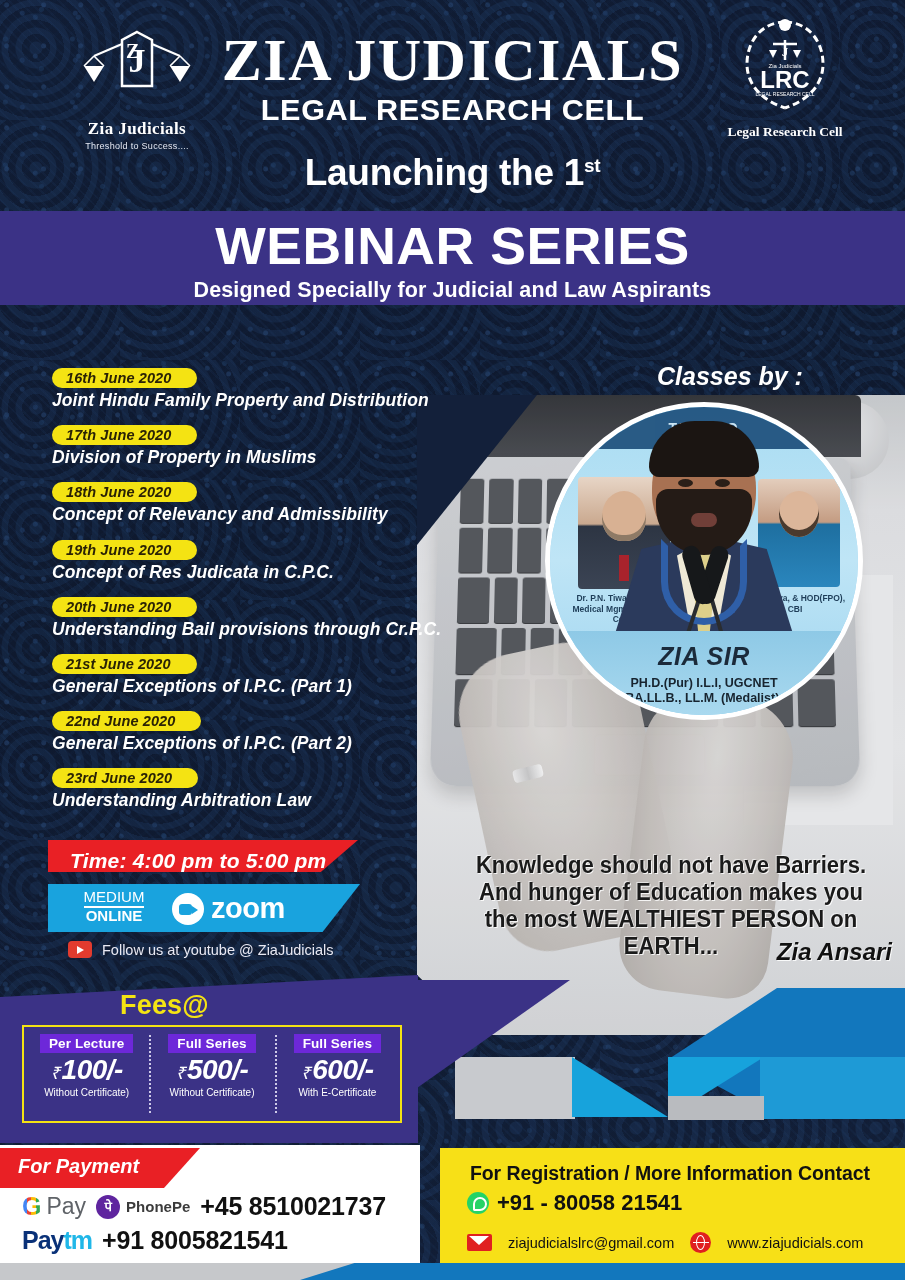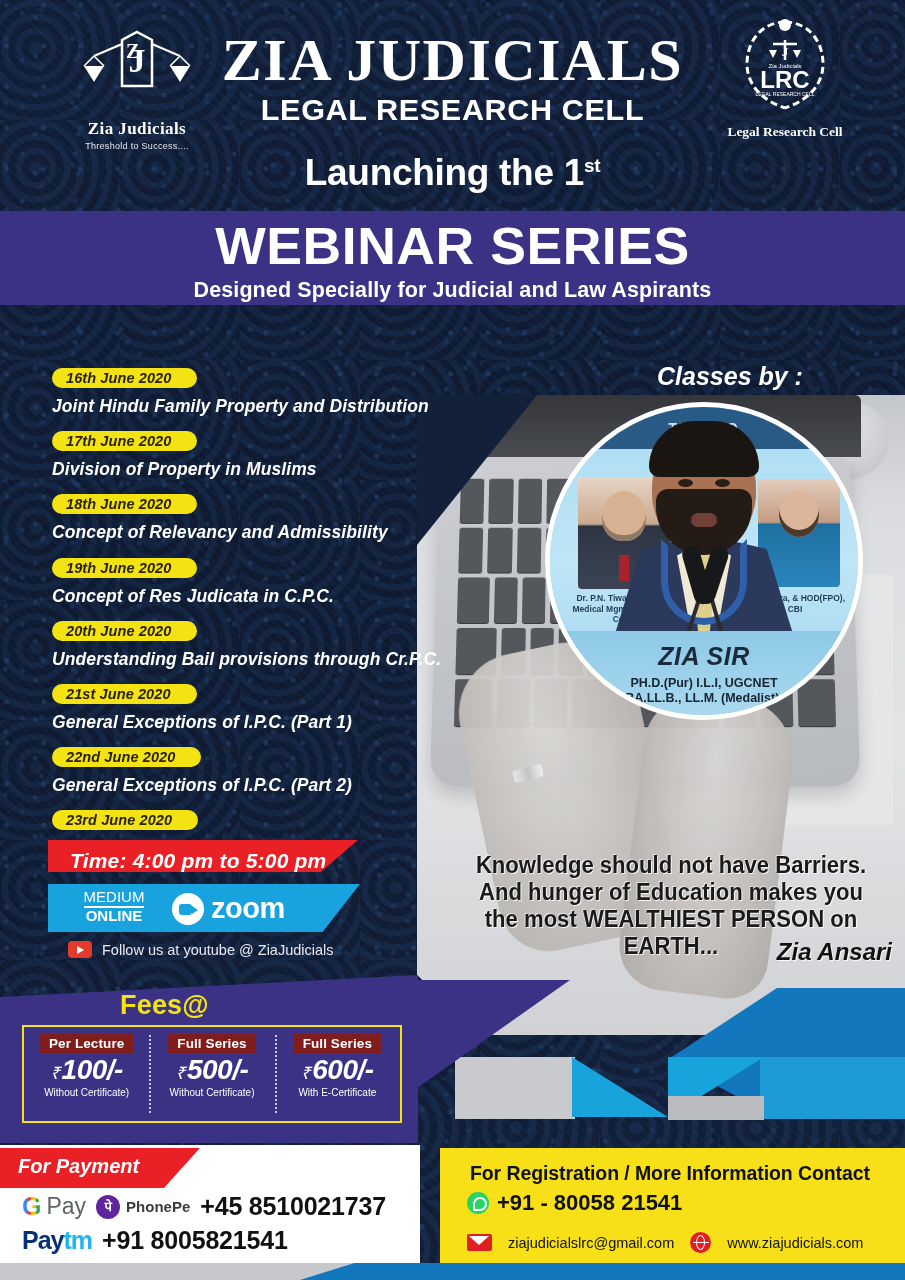--- a/index.html
+++ b/index.html
@@ -245,21 +245,21 @@
   
   .schedule { position:absolute; left:52px; top:368px; width:420px; }
   .sch-item { margin-bottom:14.2px; }
   .pill {
     display:inline-block; background:#F4E313; color:#2a2205;
     font-size:14.5px; font-weight:bold; font-style:italic;
     padding:2px 26px 2px 14px; border-radius:11px; letter-spacing:.1px;
   }
   .topic {
     color:#ffffff; font-size:17.5px; font-weight:bold; font-style:italic;
-    margin-top:8px; letter-spacing:.1px; white-space:nowrap;
+    margin-top:2px; letter-spacing:.1px; white-space:nowrap;
   }
 
   
   .ribbon-time {
     position:absolute; left:48px; top:840px; width:310px; height:32px;
     background:#E92025; color:#fff;
     clip-path:polygon(0 0, 100% 0, 88% 100%, 0 100%);
     font-size:21px; font-weight:bold; font-style:italic;
     line-height:42px; padding-left:22px; letter-spacing:.2px;
   }
@@ -298,21 +298,21 @@
   .fees-box {
     position:absolute; left:22px; top:1025px; width:380px; height:98px;
     border:2px solid #F4E313; display:flex;
   }
   .fee-cell { flex:1; text-align:center; color:#fff; position:relative; padding-top:7px; }
   .fee-cell + .fee-cell::before {
     content:""; position:absolute; left:0; top:8px; bottom:8px;
     border-left:2px dotted #cfcbe8;
   }
   .fee-tag {
-    display:inline-block; background:#7f1d1d; color:#fff;
+    display:inline-block; background:#6d28d9; color:#fff;
     font-size:13.5px; font-weight:bold; padding:2px 9px; letter-spacing:.1px;
   }
   .fee-price { font-size:28px; font-weight:bold; margin-top:1px; letter-spacing:-.5px;font-style:italic; }
   .fee-price .rs { font-size:17px; font-weight:normal; margin-right:2px; }
   .fee-note { font-size:10px; margin-top:1px; }
 
   
   .foot-white {
     position:absolute; left:0; top:1145px; width:420px; height:118px; background:#fff;
     clip-path:polygon(0 0, 420px 0, 420px 100%, 0 100%);

